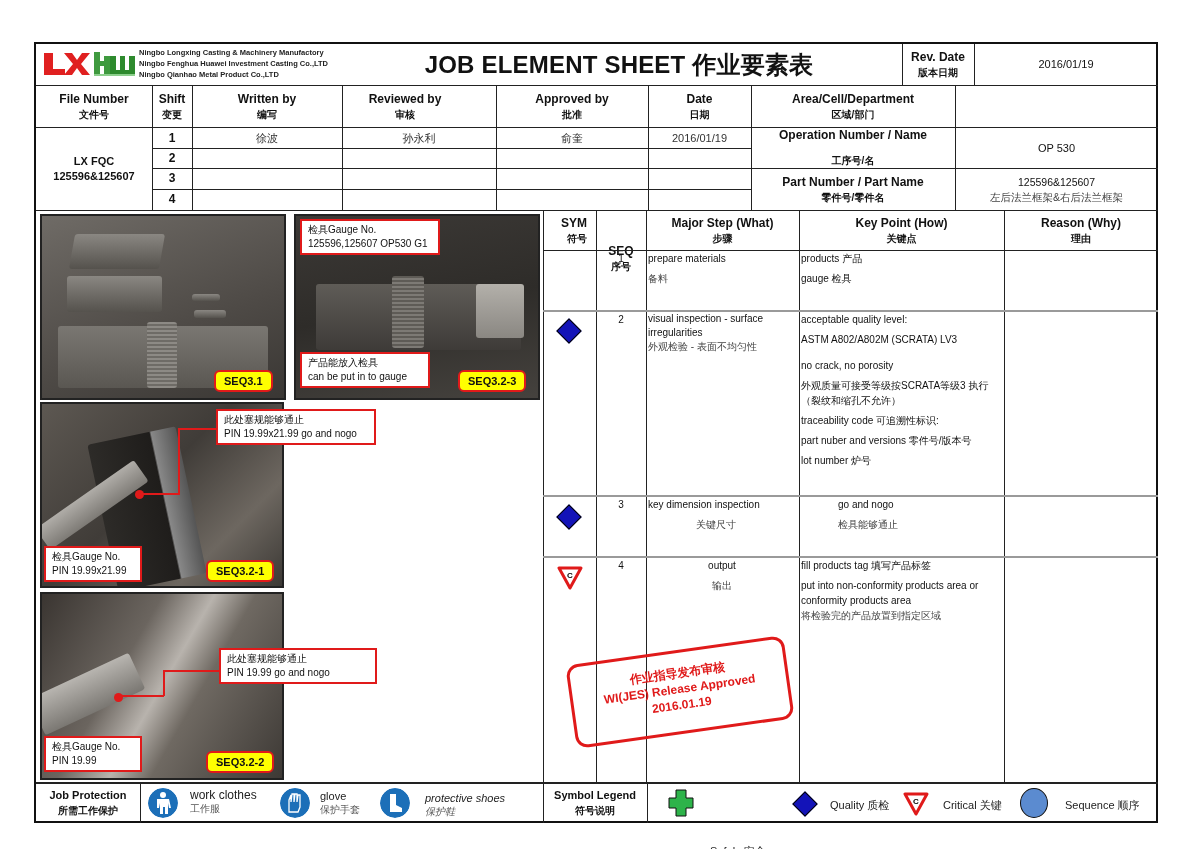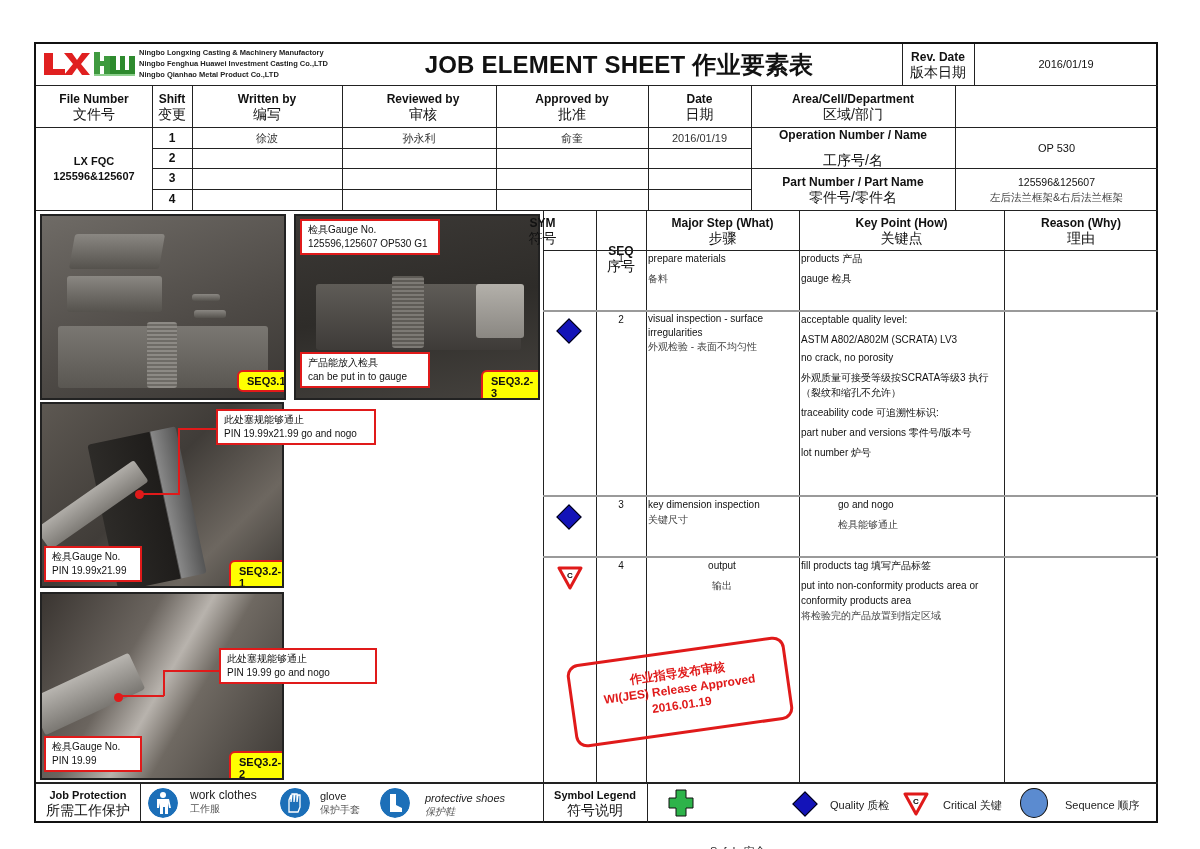--- a/index.html
+++ b/index.html
@@ -2,41 +2,41 @@
 <html><head>
 <meta charset="utf-8">
 <style>
   * { box-sizing: border-box; margin: 0; padding: 0; }
   body { width: 1200px; height: 849px; background: #ffffff; position: relative; overflow: hidden;
          font-family: "Liberation Sans", "DejaVu Sans", sans-serif; color: #111; }
   .sheet { position: absolute; left: 34px; top: 42px; width: 1124px; height: 781px; border: 2px solid #111; }
   .cell { position: absolute; display: flex; flex-direction: column; align-items: center; justify-content: center;
           text-align: center; font-size: 12px; line-height: 15px; }
   .hdr { font-weight: bold; font-size: 12px; }
-  .hdr .cn { font-weight: normal; font-size: 14px; }
+  .hdr .cn { font-weight: bold; font-size: 10px; }
   .hline { position: absolute; height: 0; border-top: 1.5px solid #222; }
   .vline { position: absolute; width: 0; border-left: 1.5px solid #222; }
   .gline { position: absolute; height: 0; border-top: 2px solid #9a9a9a; }
   .val { font-size: 11px; color: #333; }
 
   
   .logo-lx { position: absolute; left: 6px; top: 6px; width: 50px; height: 28px; }
   .logo-hw { position: absolute; left: 56px; top: 4px; width: 45px; height: 30px; }
   .company { position: absolute; left: 103px; top: 3px; font-size: 7.5px; line-height: 11px; font-weight: bold; color: #222; }
   .title { position: absolute; left: 300px; top: 0; width: 566px; height: 41px; display: flex; align-items: center;
            justify-content: center; font-size: 24px; font-weight: bold; letter-spacing: 0.2px; }
 
   
   .photo { position: absolute; background: linear-gradient(135deg, #5b5650 0%, #3f3b37 40%, #6c6660 70%, #2e2b28 100%);
            border: 2px solid #222; overflow: hidden; }
   .photo .part { position: absolute; background: linear-gradient(180deg, #8a8782, #55524d); border-radius: 3px; }
   .callout { position: absolute; background: #fff; border: 2px solid #e01a1a; font-size: 10px; line-height: 14px;
              padding: 2px 6px; color: #111; }
   .seq-tag { position: absolute; background: #ffff00; border: 2px solid #e01a1a; border-radius: 6px; font-weight: bold;
-             font-size: 11px; padding: 3px 8px; color: #111; margin-left: 23px; }
+             font-size: 11px; padding: 3px 8px; color: #111; }
   .leader { position: absolute; border-color: #e01a1a; border-style: solid; }
   .dot { position: absolute; width: 9px; height: 9px; border-radius: 50%; background: #e01a1a; }
 
   
   .txt { position: absolute; font-size: 10px; line-height: 15px; color: #111; }
   .txt .cn { color: #444; }
   .diamond { position: absolute; width: 18px; height: 18px; background: #1313b8; border: 1.5px solid #000; transform: rotate(45deg); }
   .crit { position: absolute; width: 26px; height: 24px; }
 
   
@@ -86,21 +86,21 @@
       <span class="cn">文件号</span>
   </div>
   <div class="cell hdr" style="left:116px; top:42px; width:40px; height:41px;">
     <span>Shift</span>
       <span class="cn">变更</span>
   </div>
   <div class="cell hdr" style="left:156px; top:42px; width:150px; height:41px;">
     <span>Written by</span>
       <span class="cn">编写</span>
   </div>
-  <div class="cell hdr" style="left:310px; top:42px; width:154px; height:41px;align-items:center;">
+  <div class="cell hdr" style="left:292px; top:42px; width:154px; height:41px;align-items:center;">
     <span>Reviewed by</span>
       <span class="cn">审核</span>
   </div>
   <div class="cell hdr" style="left:460px; top:42px; width:152px; height:41px;">
     <span>Approved by</span>
       <span class="cn">批准</span>
   </div>
   <div class="cell hdr" style="left:715px; top:42px; width:204px; height:41px;">
     <span>Area/Cell/Department</span>
       <span class="cn">区域/部门</span>
@@ -211,21 +211,21 @@
     <div>此处塞规能够通止</div>
     <div>PIN 19.99 go and nogo</div>
   </div>
 
   <div class="vline" style="left:507px; top:166px; height:572px;"></div>
   <div class="vline" style="left:560px; top:166px; height:572px;"></div>
   <div class="vline" style="left:610px; top:166px; height:572px;"></div>
   <div class="vline" style="left:763px; top:166px; height:572px;"></div>
   <div class="vline" style="left:968px; top:166px; height:572px;"></div>
 
-  <div class="cell hdr" style="left:480px; top:167px; width:53px; height:39px;">
+  <div class="cell hdr" style="left:498px; top:167px; width:53px; height:39px;align-items:flex-end;">
     <span>SYM</span>
       <span class="cn">符号</span>
   </div>
   <div class="cell hdr" style="left:560px; top:171px; width:50px; height:39px;margin-top:24px;">
     <span>SEQ</span>
       <span class="cn">序号</span>
   </div>
   <div class="cell hdr" style="left:610px; top:167px; width:153px; height:39px;">
     <span>Major Step (What)</span>
       <span class="cn">步骤</span>
@@ -256,35 +256,35 @@
   <div>
     <div class="diamond" style="left:524px; top:278px;"></div>
     <div class="txt" style="left:560px; top:268px; width:50px; text-align:center;">2</div>
     <div class="txt" style="left:612px; top:268px; width:140px; line-height:14px;">
       <div>visual inspection - surface irregularities</div>
       <div class="cn">外观检验 - 表面不均匀性</div>
     </div>
     <div class="txt" style="left:765px; top:268px; width:200px;">
       <div>acceptable quality level:</div>
       <div style="margin-top:5px;">ASTM A802/A802M (SCRATA) LV3</div>
-      <div style="margin-top:3px;">no crack, no porosity</div>
+      <div style="margin-top:11px;">no crack, no porosity</div>
       <div style="margin-top:5px;">外观质量可接受等级按SCRATA等级3 执行（裂纹和缩孔不允许）</div>
       <div style="margin-top:5px;">traceability code 可追溯性标识:</div>
       <div style="margin-top:5px;">part nuber and versions 零件号/版本号</div>
       <div style="margin-top:5px;">lot number 炉号</div>
     </div>
   </div>
   <div class="gline" style="left:507px; top:451px; width:615px;"></div>
 
   <div>
     <div class="diamond" style="left:524px; top:464px;"></div>
     <div class="txt" style="left:560px; top:453px; width:50px; text-align:center;">3</div>
     <div class="txt" style="left:612px; top:453px; width:148px;">
       <div>key  dimension inspection</div>
-      <div class="cn" style="">关键尺寸</div>
+      <div class="cn" style="margin-top:5px;padding-left:48px;">关键尺寸</div>
     </div>
     <div class="txt" style="left:765px; top:453px; width:200px;padding-left:37px;">
       <div>go and nogo</div>
       <div class="cn" style="margin-top:5px;">检具能够通止</div>
     </div>
   </div>
   <div class="gline" style="left:507px; top:512px; width:615px;"></div>
 
   <div>
     <svg class="crit" style="left:521px; top:522px;" viewBox="0 0 26 24">

